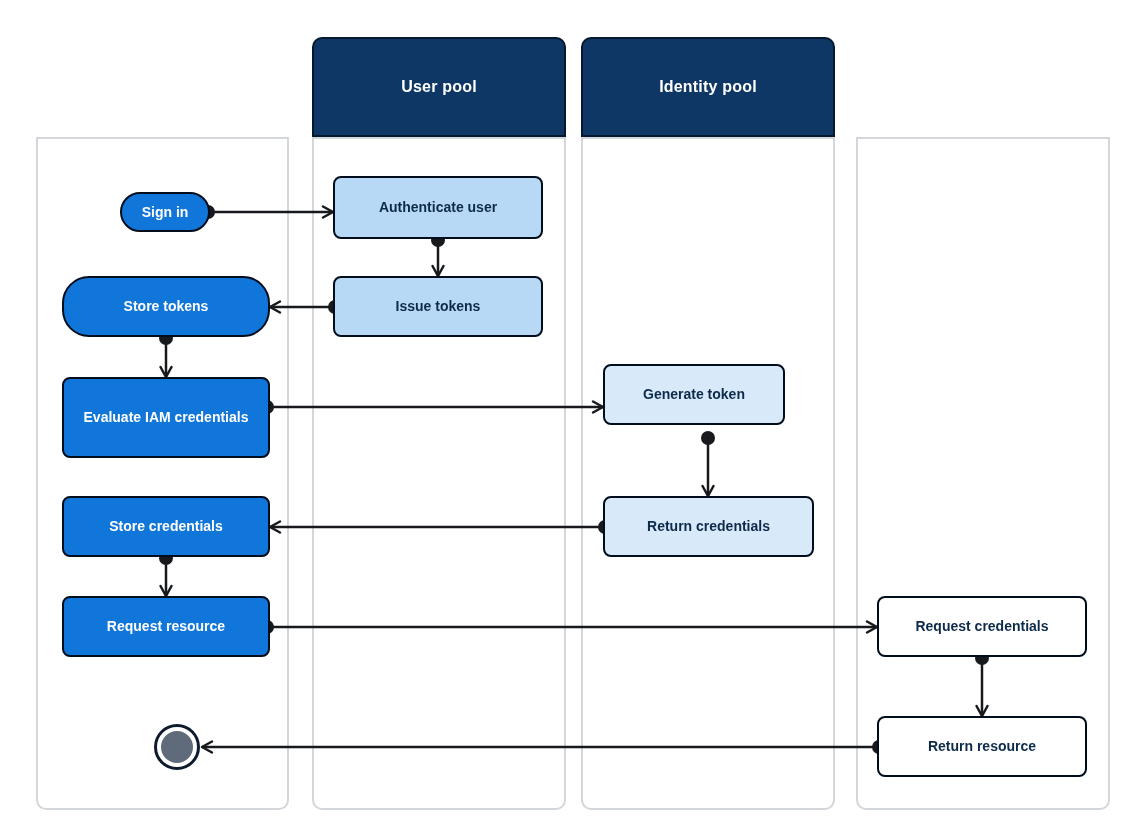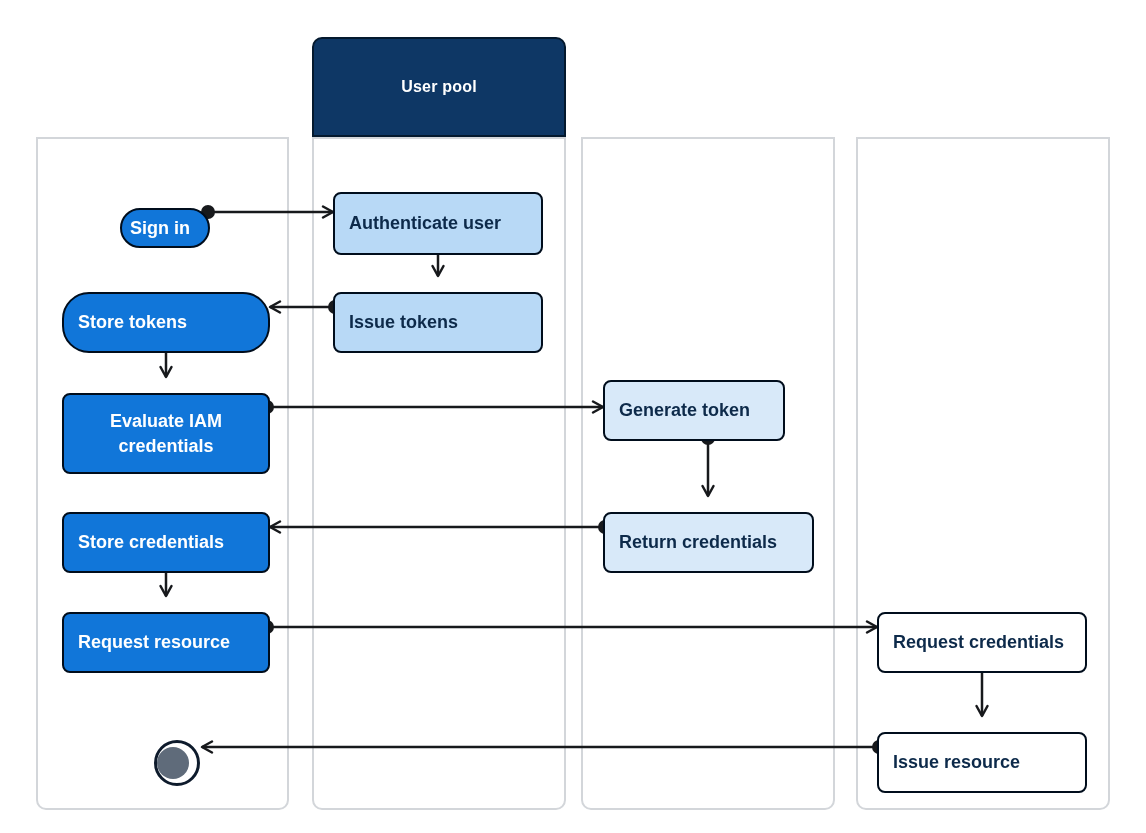--- a/index.html
+++ b/index.html
@@ -16,22 +16,22 @@
   .lane-header span{color:var(--header-text);font-size:16px;font-weight:bold;letter-spacing:.2px;}
   .lane-body{
     position:absolute;left:0;top:100px;width:100%;bottom:0;
     border:2px solid var(--lane-border);border-top:2px solid var(--lane-border);
     border-radius:0 0 10px 10px;box-sizing:border-box;background:transparent;
   }
 
   .node{
     position:absolute;box-sizing:border-box;
     border:2px solid var(--node-border);border-radius:8px;
-    display:flex;align-items:center;text-align:center;
-    padding:4px 14px;font-weight:bold;font-size:18px;line-height:1.35;margin-top:16px;
+    display:flex;align-items:center;justify-content:center;text-align:center;
+    padding:4px 14px;font-weight:bold;font-size:14px;line-height:1.35;
   }
   .node.primary{background:var(--primary-bg);color:var(--primary-text);}
   .node.secondary{background:var(--secondary-bg);color:var(--dark-text);}
   .node.tertiary{background:var(--tertiary-bg);color:var(--dark-text);}
   .node.plain{background:var(--plain-bg);color:var(--dark-text);}
   .node.pill{border-radius:22px;padding:4px 8px;}
   .node.terminal{
     border:3px solid var(--end-ring);border-radius:50%;
     background:#ffffff;padding:0;
   }
@@ -50,20 +50,23 @@
       <div class="lane" style="left: 36px; top: 37px; width: 253px; height: 773px;">
         <div class="lane-body"></div>
       </div>
       <div class="lane" style="left: 312px; top: 37px; width: 254px; height: 773px;">
         <div class="lane-header">
           <span>User pool</span>
         </div>
         <div class="lane-body"></div>
       </div>
       <div class="lane" style="left: 581px; top: 37px; width: 254px; height: 773px;">
+        <div class="lane-header">
+          <span>Identity pool</span>
+        </div>
         <div class="lane-body"></div>
       </div>
       <div class="lane" style="left: 856px; top: 37px; width: 254px; height: 773px;">
         <div class="lane-body"></div>
       </div>
     </div>
   <svg id="edges" width="1146" height="833">
       <defs>
         <marker id="ah" markerUnits="userSpaceOnUse" markerWidth="16" markerHeight="16" refX="13" refY="8" orient="auto">
           <path d="M3,2.5 L13,8 L3,13.5" fill="none" stroke="#17191c" stroke-width="2.5" stroke-linecap="round" stroke-linejoin="round"></path>
@@ -139,19 +142,19 @@
       <div class="node tertiary" style="left: 603px; top: 496px; width: 211px; height: 61px;">
         <span>Return credentials</span>
       </div>
       <div class="node primary" style="left: 62px; top: 596px; width: 208px; height: 61px;">
         <span>Request resource</span>
       </div>
       <div class="node plain" style="left: 877px; top: 596px; width: 210px; height: 61px;">
         <span>Request credentials</span>
       </div>
       <div class="node plain" style="left: 877px; top: 716px; width: 210px; height: 61px;">
-        <span>Issue resource</span>
+        <span>Return resource</span>
       </div>
       <div class="node terminal terminal" style="left: 154px; top: 724px; width: 46px; height: 46px;">
         <div class="terminal-inner"></div>
       </div>
     </div>
 </div>
 
 </body></html>

